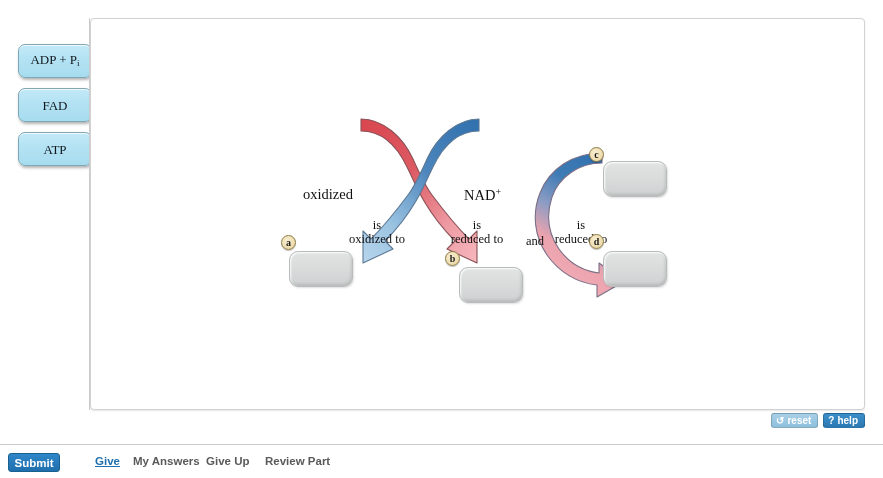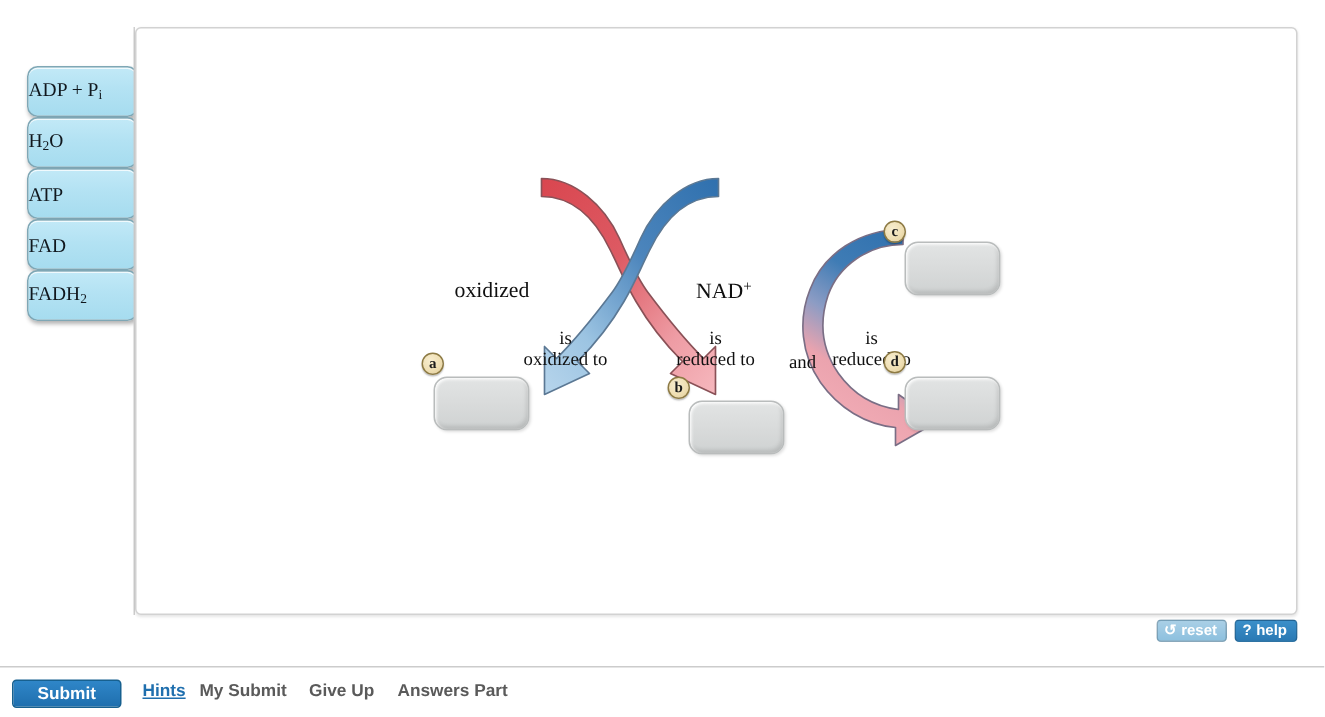--- a/index.html
+++ b/index.html
@@ -27,26 +27,28 @@
   #palette {
     position: absolute;
     left: 18px;
     top: 44px;
     width: 66px;
   }
   .tile {
     position: relative;
     width: 74px;
     height: 34px;
+    margin-bottom: 10px;
     border-radius: 7px;
     background: linear-gradient(180deg, #c2e9f7 0%, #b3e2f3 45%, #a6dcef 100%);
     border: 1px solid #7fa7b5;
     box-shadow: 1px 2px 3px rgba(0,0,0,0.30), inset 0 1px 0 rgba(255,255,255,0.75);
     display: flex;
     align-items: center;
+    justify-content: center;
     cursor: move;
     box-sizing: border-box;
   }
   .tile-label {
     font-family: "Liberation Serif", serif;
     font-size: 13px;
     color: #10171d;
     line-height: 1;
     white-space: nowrap;
   }
@@ -172,21 +174,21 @@
     top: 444px;
     width: 883px;
     height: 34px;
     border-top: 1px solid #cccccc;
     background: #ffffff;
   }
   #submit-btn {
     position: absolute;
     left: 8px;
     top: 8px;
-    width: 73px;
+    width: 52px;
     height: 19px;
     border-radius: 3px;
     background: linear-gradient(180deg, #2f86c8 0%, #1f6fae 100%);
     border: 1px solid #17608f;
     color: #ffffff;
     font-family: "Liberation Sans", sans-serif;
     font-weight: bold;
     font-size: 11.5px;
     display: flex;
     align-items: center;
@@ -214,37 +216,31 @@
 
 <div id="app">
 
   <div id="palette">
 
     <div class="tile">
       <span class="tile-label"><span>ADP + P</span><sub>i</sub></span>
     </div>
 
 
+
+
+
     <div class="tile">
-      <span class="tile-label"><span>H</span><sub>2</sub><span>O</span></span>
-    </div>
-
-
+      <span class="tile-label"><span>FAD</span></span>
+    </div>
 
     <div class="tile">
       <span class="tile-label"><span>ATP</span></span>
     </div>
 
-    <div class="tile">
-      <span class="tile-label"><span>FAD</span></span>
-    </div>
-
-    <div class="tile">
-      <span class="tile-label"><span>FADH</span><sub>2</sub></span>
-    </div>
 
   </div>
 
   <div id="palette-divider"></div>
 
   <div id="canvas">
     <div id="diagram">
 
       <svg width="775" height="392" viewBox="0 0 775 392" style="position:absolute; left:0; top:0;">
         <defs>
@@ -352,19 +348,19 @@
       <span>reset</span>
     </div>
     <div class="toolbtn help">
       <span class="glyph">?</span>
       <span>help</span>
     </div>
   </div>
 
   <div id="bottombar">
     <div id="submit-btn">Submit</div>
-    <div class="barlink primary" style="left:95px;">Hints</div>
-    <div class="barlink" style="left:133px;">My Submit</div>
+    <div class="barlink primary" style="left:95px;">Give</div>
+    <div class="barlink" style="left:133px;">My Answers</div>
     <div class="barlink" style="left:206px;">Give Up</div>
-    <div class="barlink" style="left:265px;">Answers Part</div>
+    <div class="barlink" style="left:265px;">Review Part</div>
   </div>
 
 </div>
 
 </body></html>

